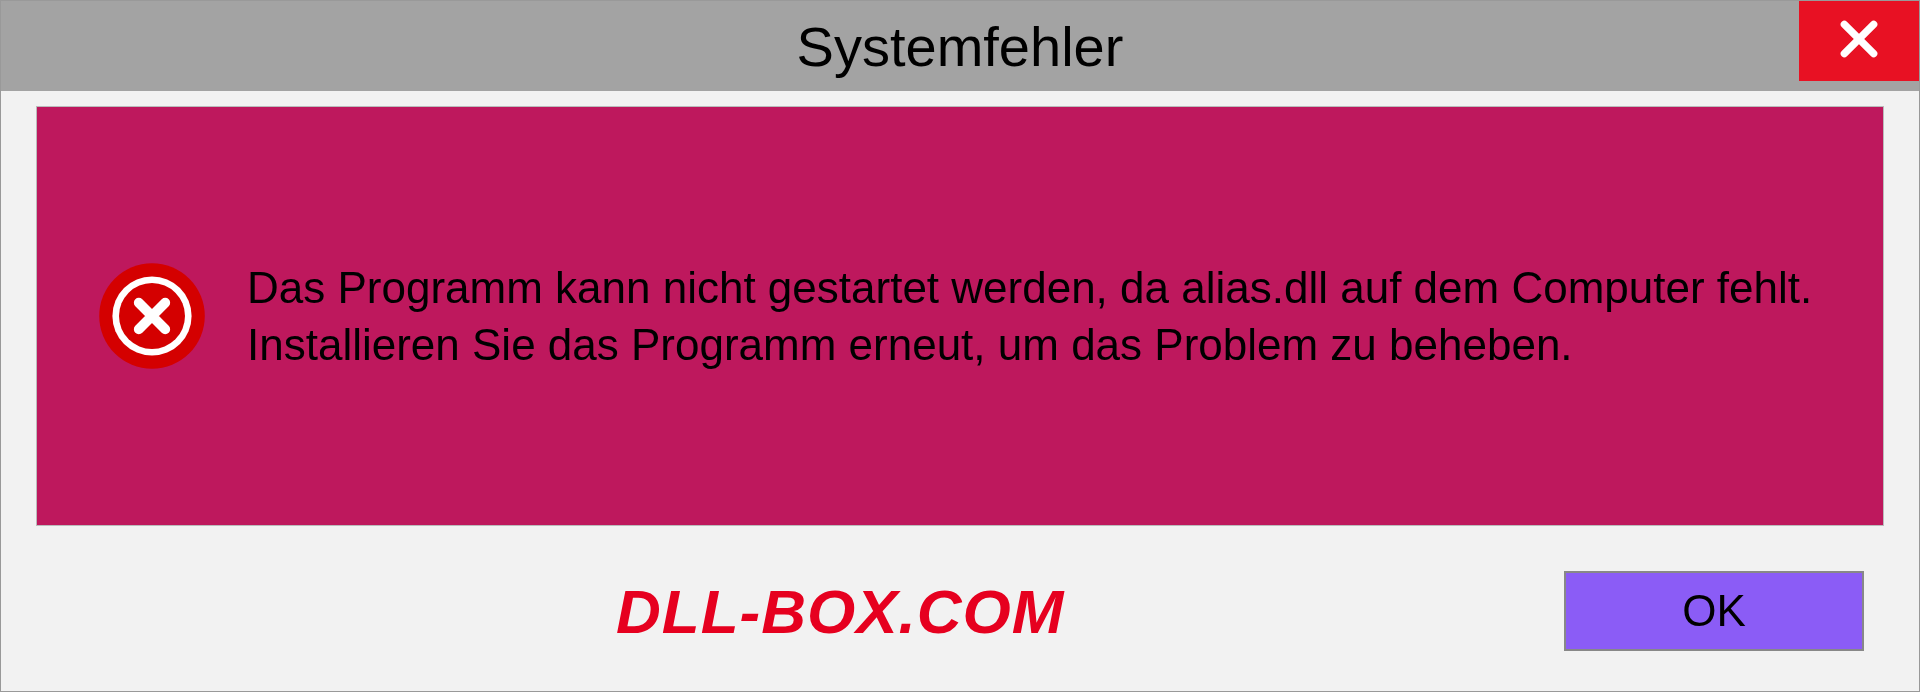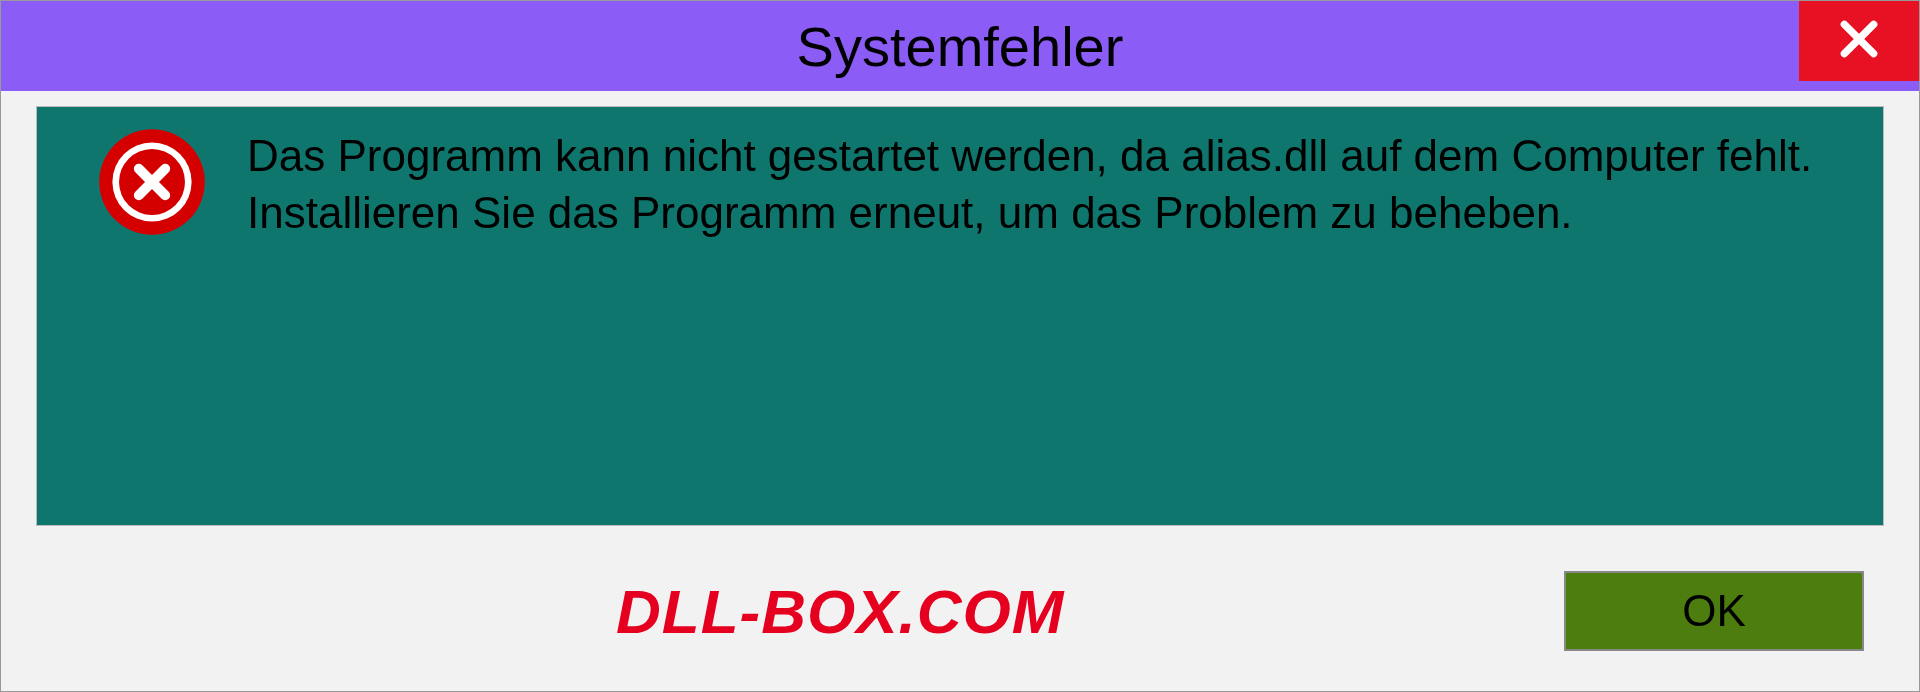--- a/index.html
+++ b/index.html
@@ -21,21 +21,21 @@
       border: 1px solid #999;
       display: flex;
       flex-direction: column;
     }
     .titlebar {
       height: 90px;
       display: flex;
       align-items: center;
       justify-content: center;
       position: relative;
-      background: #8b5cf6;
+      background: #a3a3a3;
     }
     .title {
       font-size: 56px;
       color: #000;
       font-weight: normal;
     }
     .close-btn {
       position: absolute;
       right: 0;
       top: 0;
@@ -46,26 +46,26 @@
       align-items: center;
       justify-content: center;
       cursor: pointer;
     }
     .close-btn svg {
       width: 44px;
       height: 44px;
     }
     .content-panel {
       margin: 15px 35px 25px 35px;
-      background: #0f766e;
+      background: #be185d;
       border: 1px solid #bbb;
       flex: 1;
       display: flex;
-      align-items: flex-start;
-      padding: 20px 60px;
+      align-items: center;
+      padding: 39px 60px;
     }
     .error-icon {
       width: 110px;
       height: 110px;
       flex-shrink: 0;
       margin-right: 40px;
     }
     .error-icon svg {
       width: 100%;
       height: 100%;
@@ -89,21 +89,21 @@
       font-weight: 900;
       font-style: italic;
       color: #e6001f;
       letter-spacing: 1px;
       margin-left: 560px;
       text-align: right;
     }
     .ok-btn {
       width: 300px;
       height: 80px;
-      background: #4d7c0f;
+      background: #8b5cf6;
       border: 2px solid #888;
       font-size: 44px;
       color: #000;
       display: flex;
       align-items: center;
       justify-content: center;
       cursor: pointer;
     }
   </style>
 </head>

